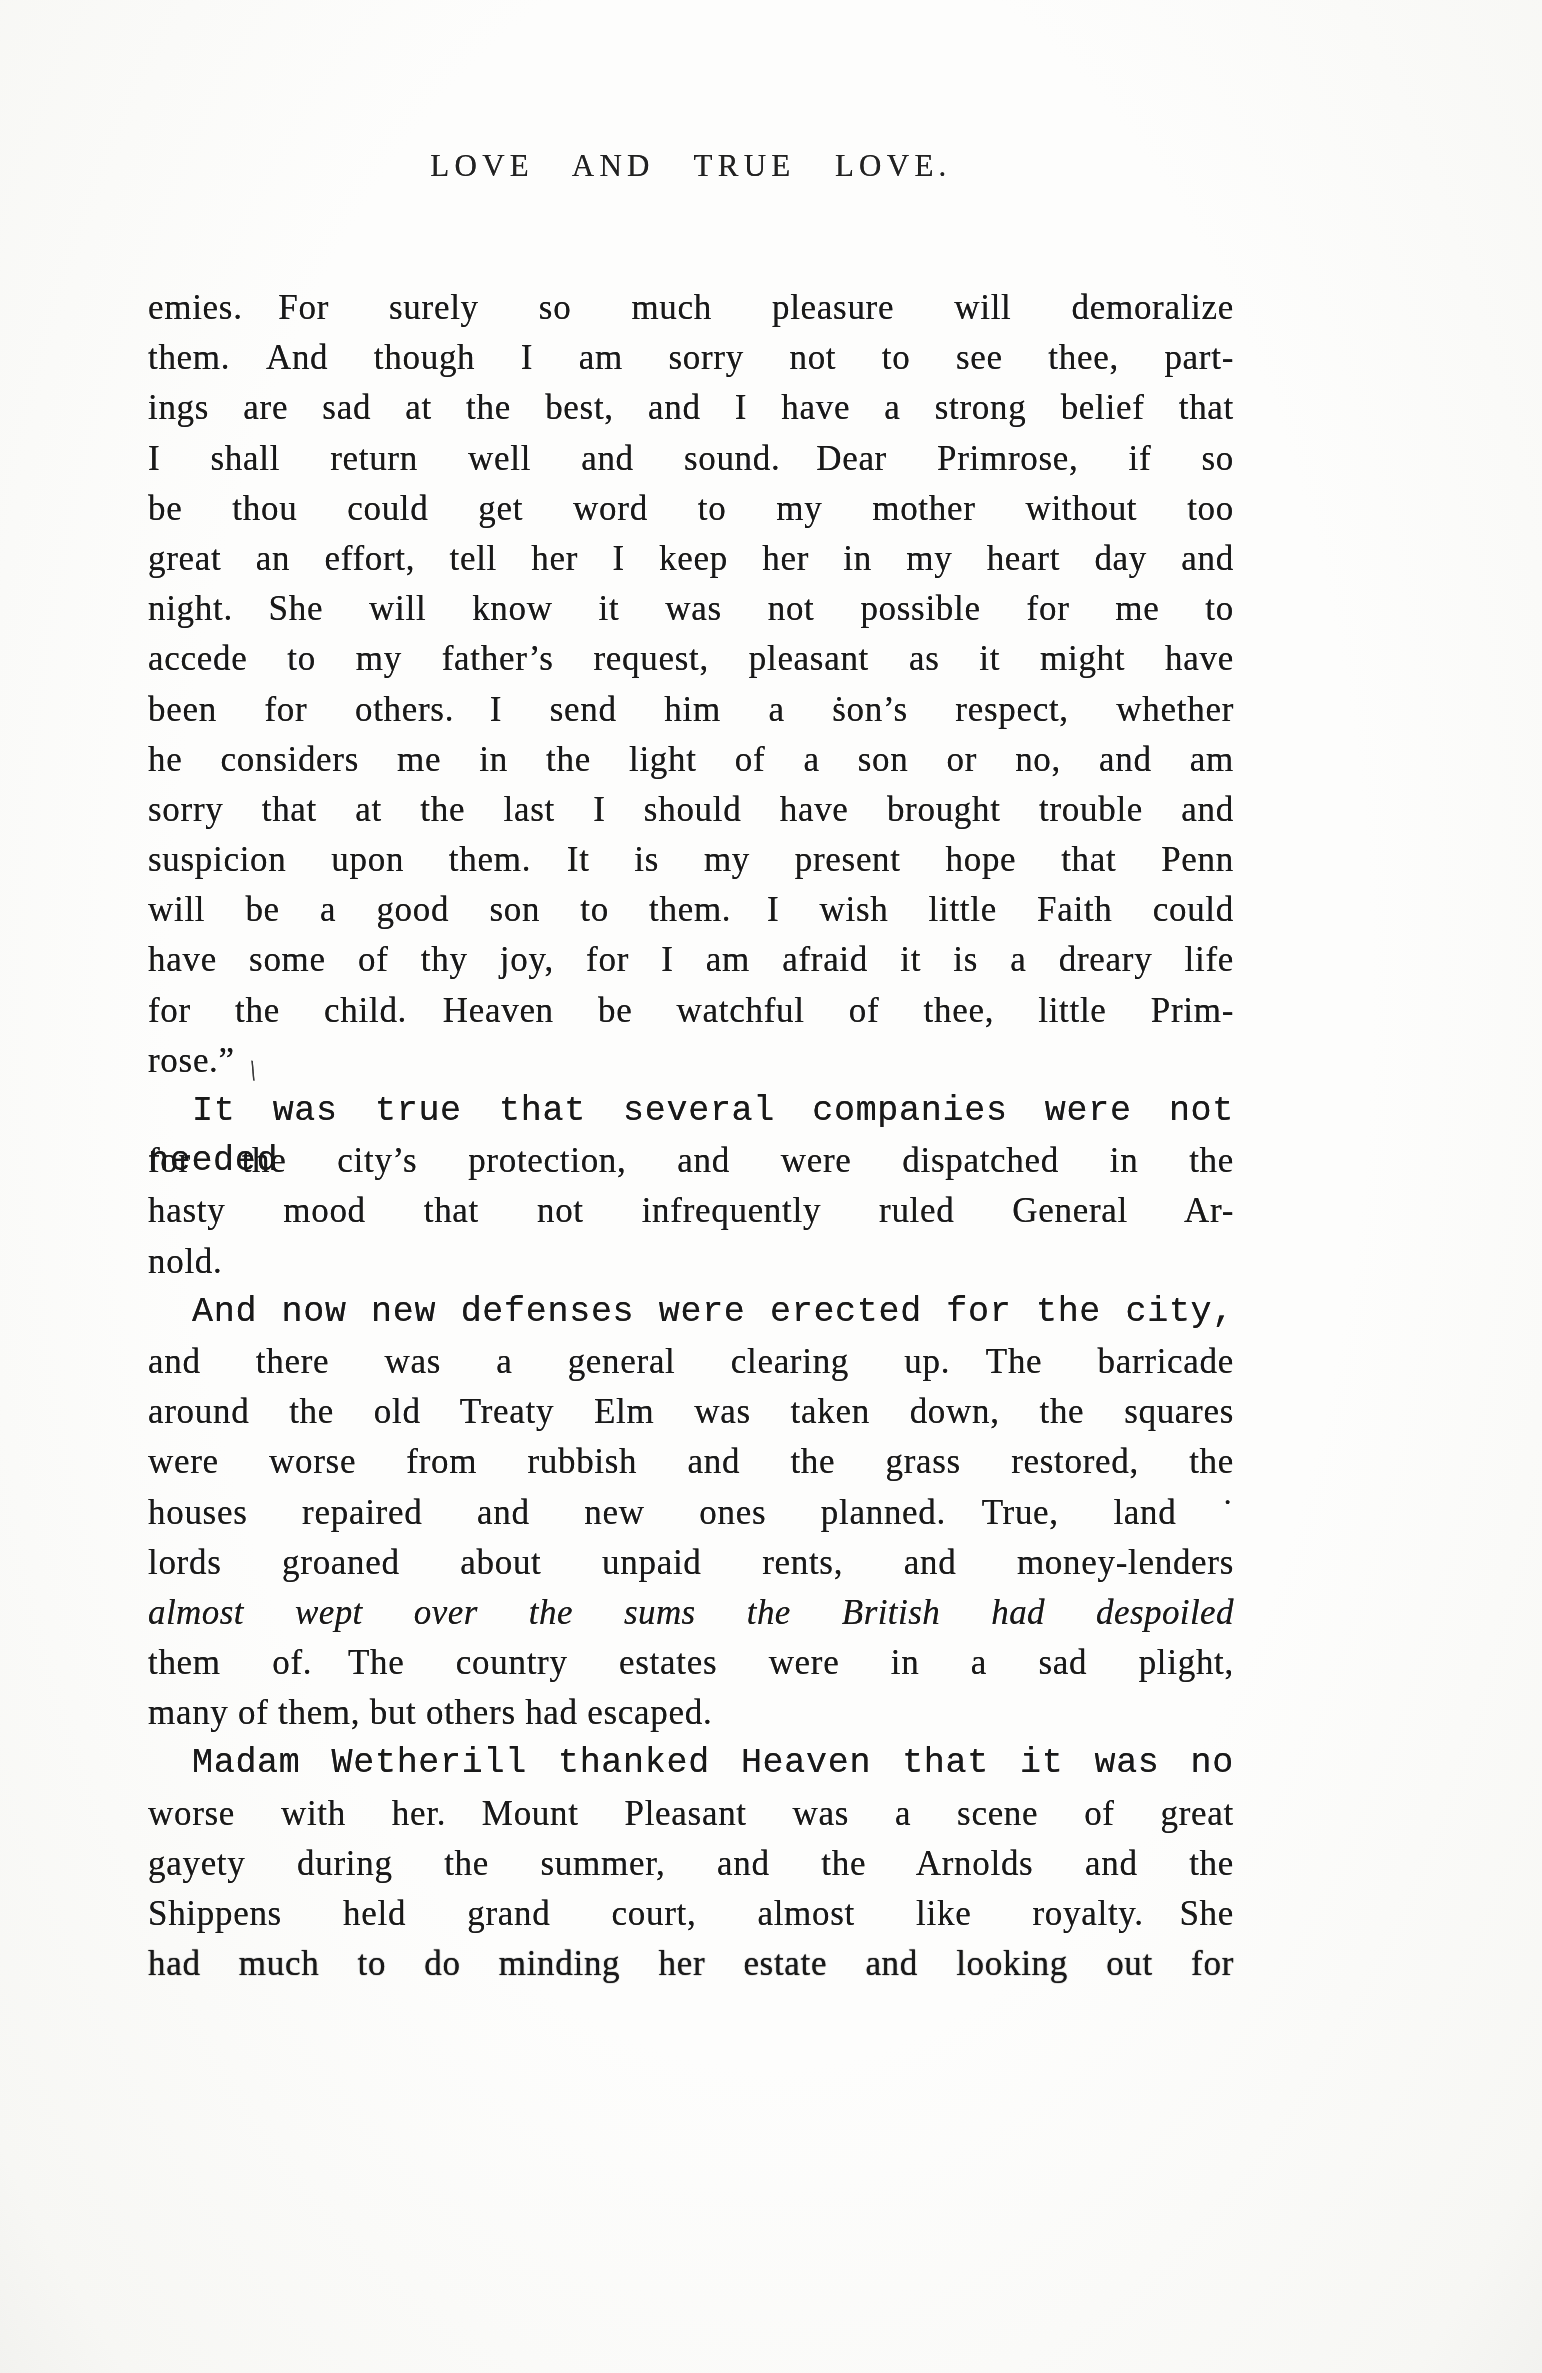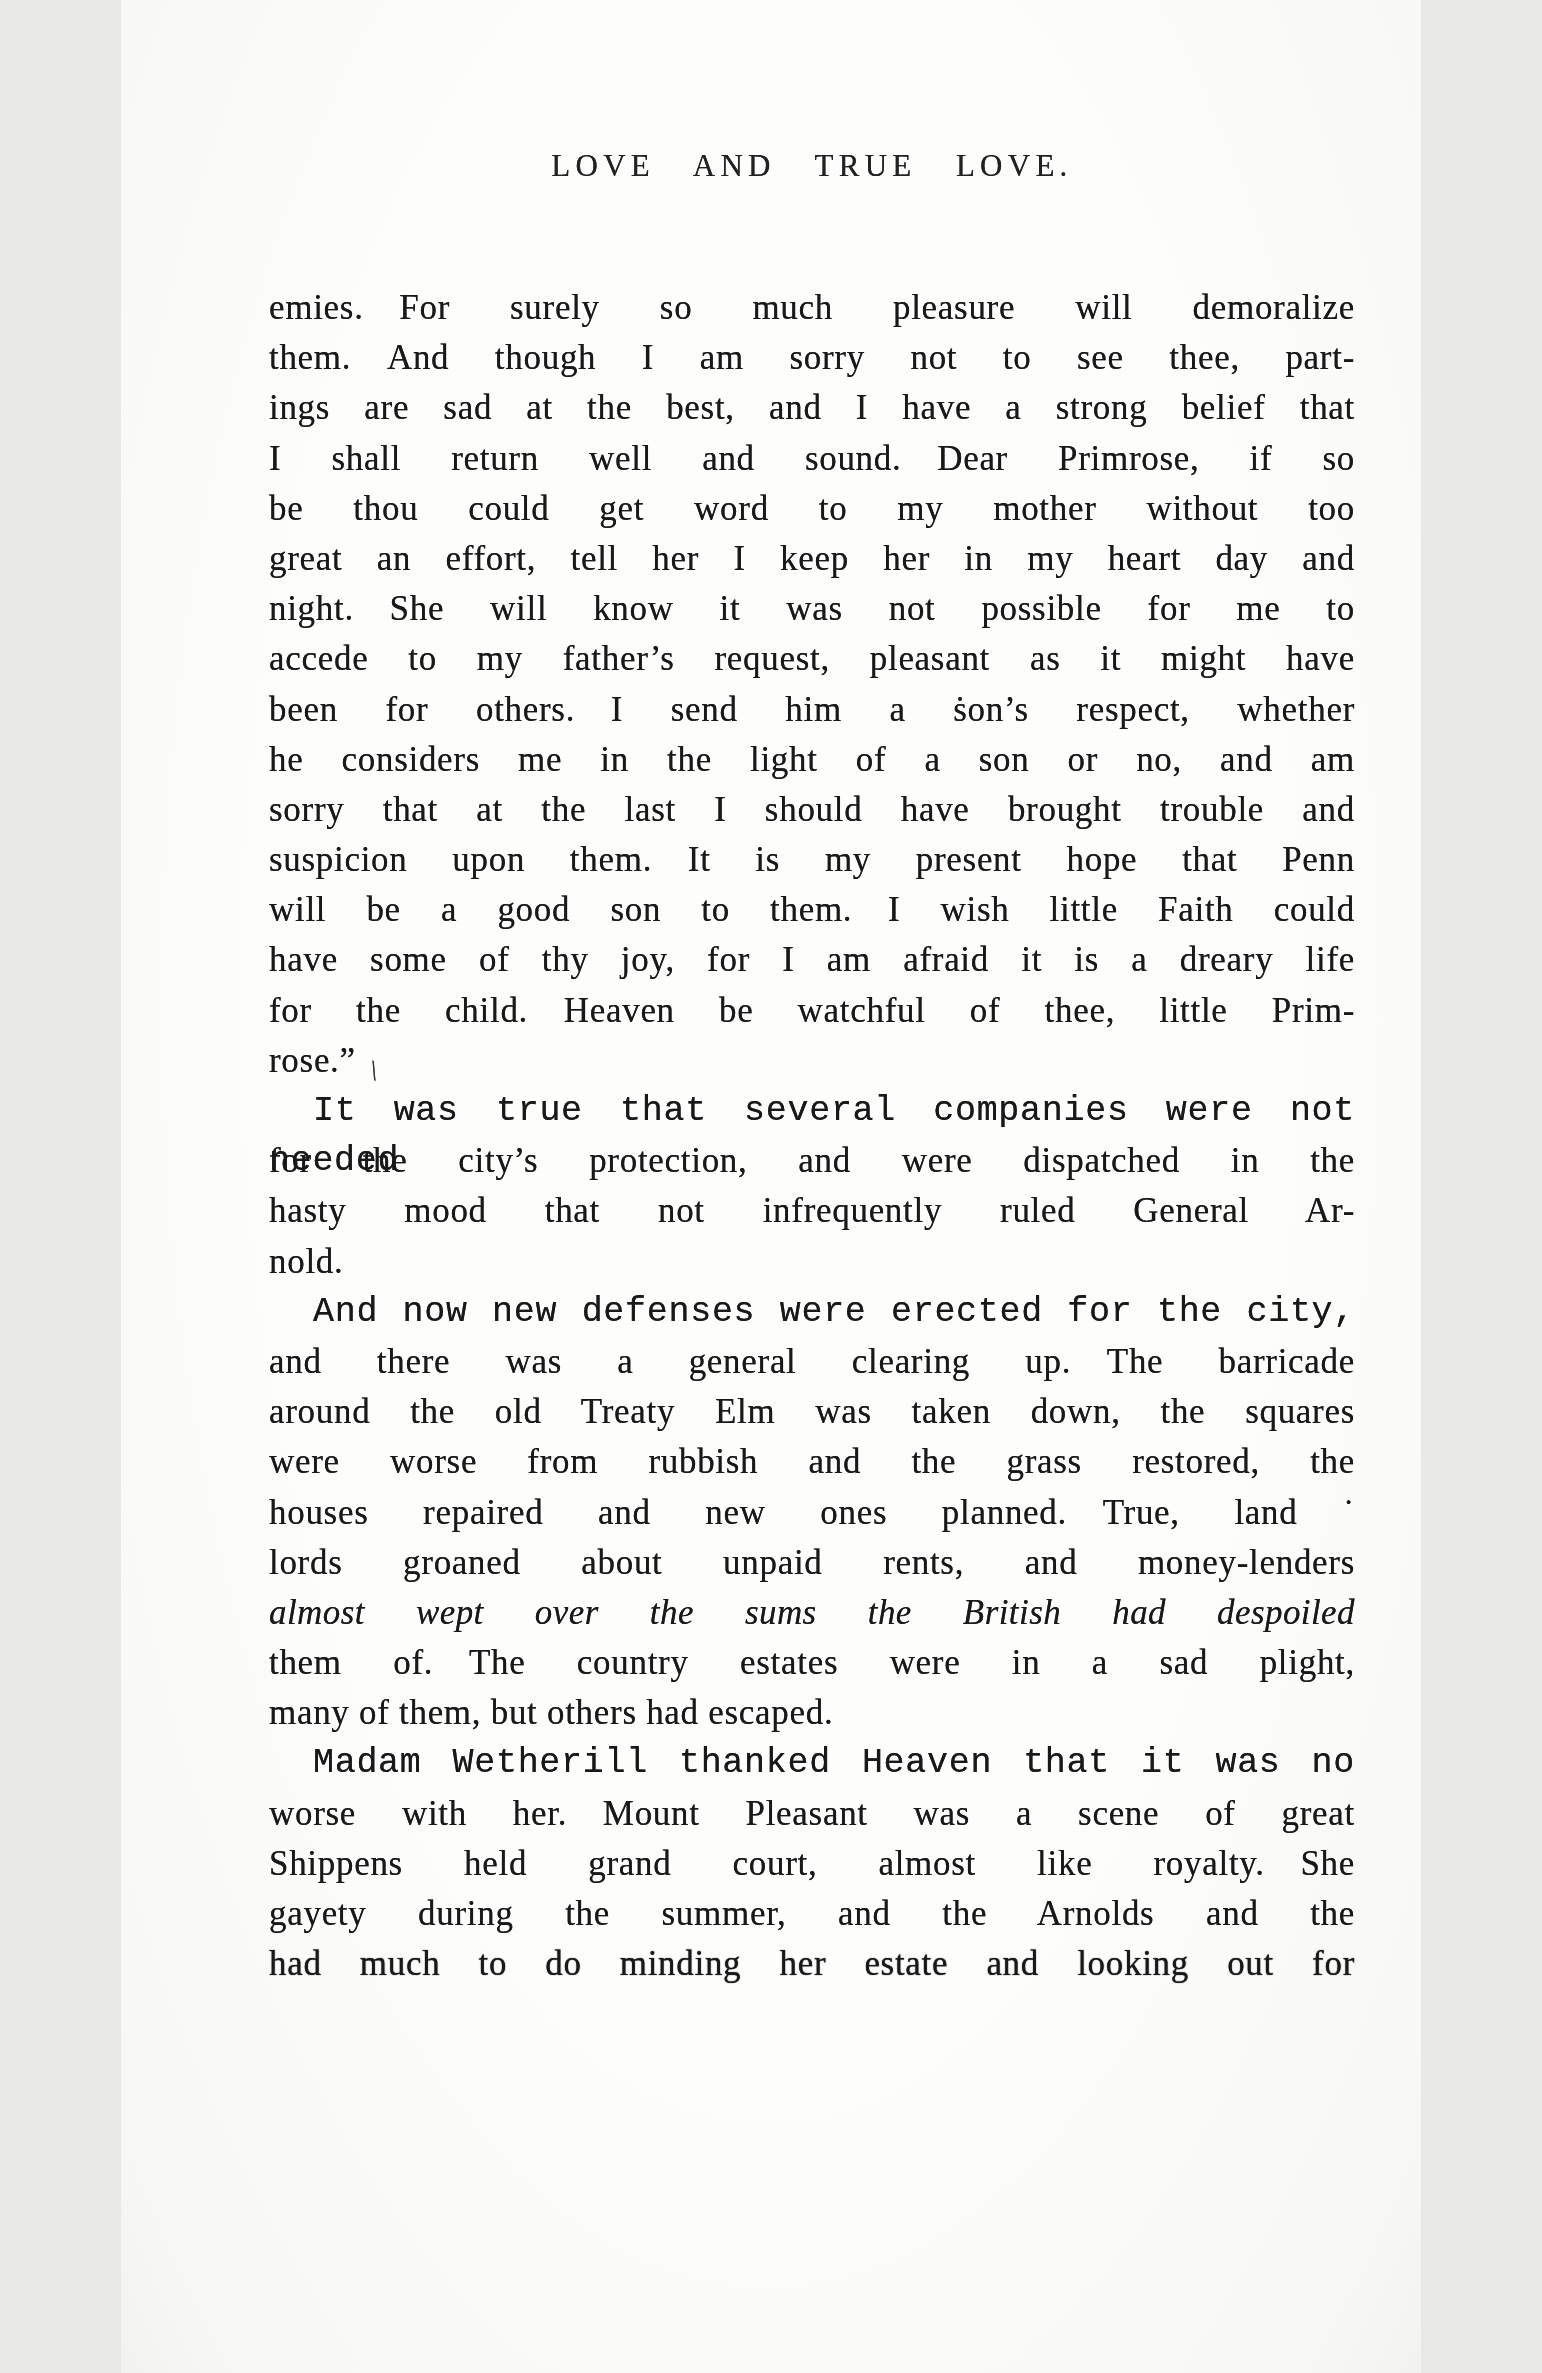--- a/index.html
+++ b/index.html
@@ -2,21 +2,21 @@
 <html><head>
 <meta charset="utf-8">
 <style>
   html, body {
     margin: 0;
     padding: 0;
     background: #e8e8e6;
   }
   .page {
     position: relative;
-    width: 1300px;
+    width: 1542px;
     height: 2373px;
     margin: 0 auto;
     background: radial-gradient(ellipse at 50% 42%, #fdfdfc 55%, #f7f7f4 92%, #f2f2ef 100%);
     overflow: hidden;
     font-family: "Liberation Serif", "DejaVu Serif", serif;
     color: #191919;
   }
   .running-header {
     position: absolute;
     top: 148px;
@@ -119,19 +119,19 @@
     <div class="line">and there was a general clearing up. The barricade</div>
     <div class="line">around the old Treaty Elm was taken down, the squares</div>
     <div class="line">were worse from rubbish and the grass restored, the</div>
     <div class="line">houses repaired and new ones planned. True, land˙</div>
     <div class="line">lords groaned about unpaid rents, and money-lenders</div>
     <div class="line alt">almost wept over the sums the British had despoiled</div>
     <div class="line">them of. The country estates were in a sad plight,</div>
     <div class="line end">many of them, but others had escaped.</div>
     <div class="line indent">Madam Wetherill thanked Heaven that it was no</div>
     <div class="line">worse with her. Mount Pleasant was a scene of great</div>
+    <div class="line">gayety during the summer, and the Arnolds and the</div>
     <div class="line">Shippens held grand court, almost like royalty. She</div>
-    <div class="line">gayety during the summer, and the Arnolds and the</div>
     <div class="line heavy">had much to do minding her estate and looking out for</div>
   </div>
 
 
 </div>
 
 </body></html>

